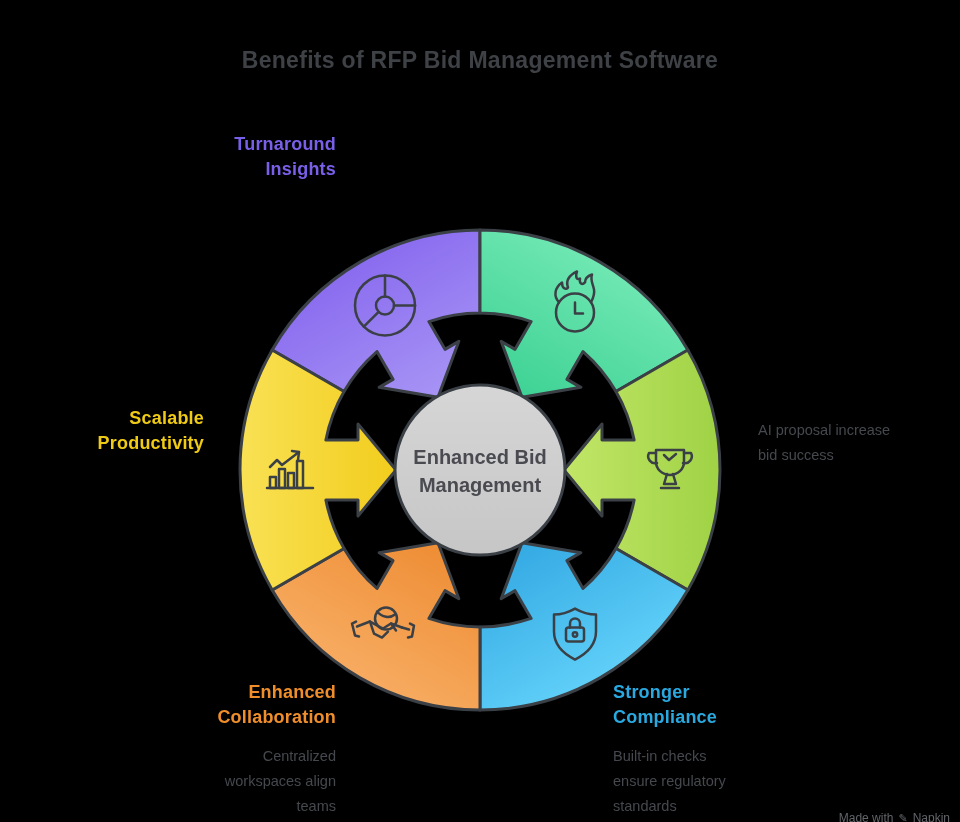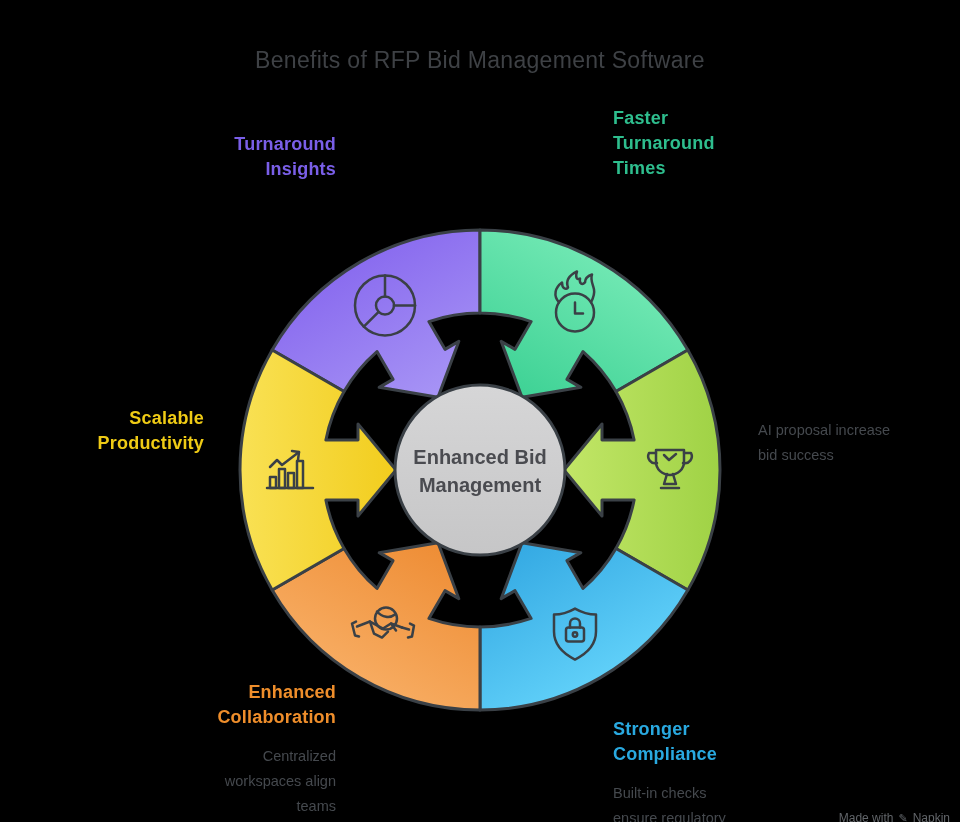--- a/index.html
+++ b/index.html
@@ -3,21 +3,21 @@
 <meta charset="utf-8">
 <style>
   html,body{margin:0;padding:0;}
   body{
     width:960px;height:822px;position:relative;overflow:hidden;
     background:#000;
     font-family:"Liberation Sans", sans-serif;
   }
   .title{
     position:absolute;left:0;right:0;top:47px;text-align:center;
-    font-size:23px;font-weight:normal;color:#3E4145;letter-spacing:.3px;
+    font-size:23px;font-weight:bold;color:#3E4145;letter-spacing:.3px;
   }
   .label{position:absolute;}
   .label .hd{
     margin:0 0 14px 0;font-size:18px;font-weight:bold;line-height:25px;
     white-space:pre-line;letter-spacing:.2px;
   }
   .label .bd{
     margin:0;font-size:14.5px;line-height:25px;color:#45494E;
     white-space:pre-line;
   }
@@ -41,30 +41,27 @@
 </head>
 <body>
 
 <div class="title">Benefits of RFP Bid Management Software</div>
 
 <div class="label b0">
   <h3 class="hd" style="color: rgb(122, 95, 232);">Turnaround
 Insights</h3>
 </div>
 <div class="label b1">
-  <h3 class="hd" style="color: rgb(46, 190, 142);">Faster
-Turnaround
-Times</h3>
 </div>
 <div class="label b2">
   <p class="bd">AI proposal increase
 bid success</p>
 </div>
 <div class="label b3">
-  <h3 class="hd" style="color: rgb(41, 169, 224); margin-top: 37px;">Stronger
+  <h3 class="hd" style="color: rgb(41, 169, 224);">Stronger
 Compliance</h3>
   <p class="bd">Built-in checks
 ensure regulatory
 standards</p>
 </div>
 <div class="label b4">
   <h3 class="hd" style="color: rgb(239, 142, 43);">Enhanced
 Collaboration</h3>
   <p class="bd">Centralized
 workspaces align

